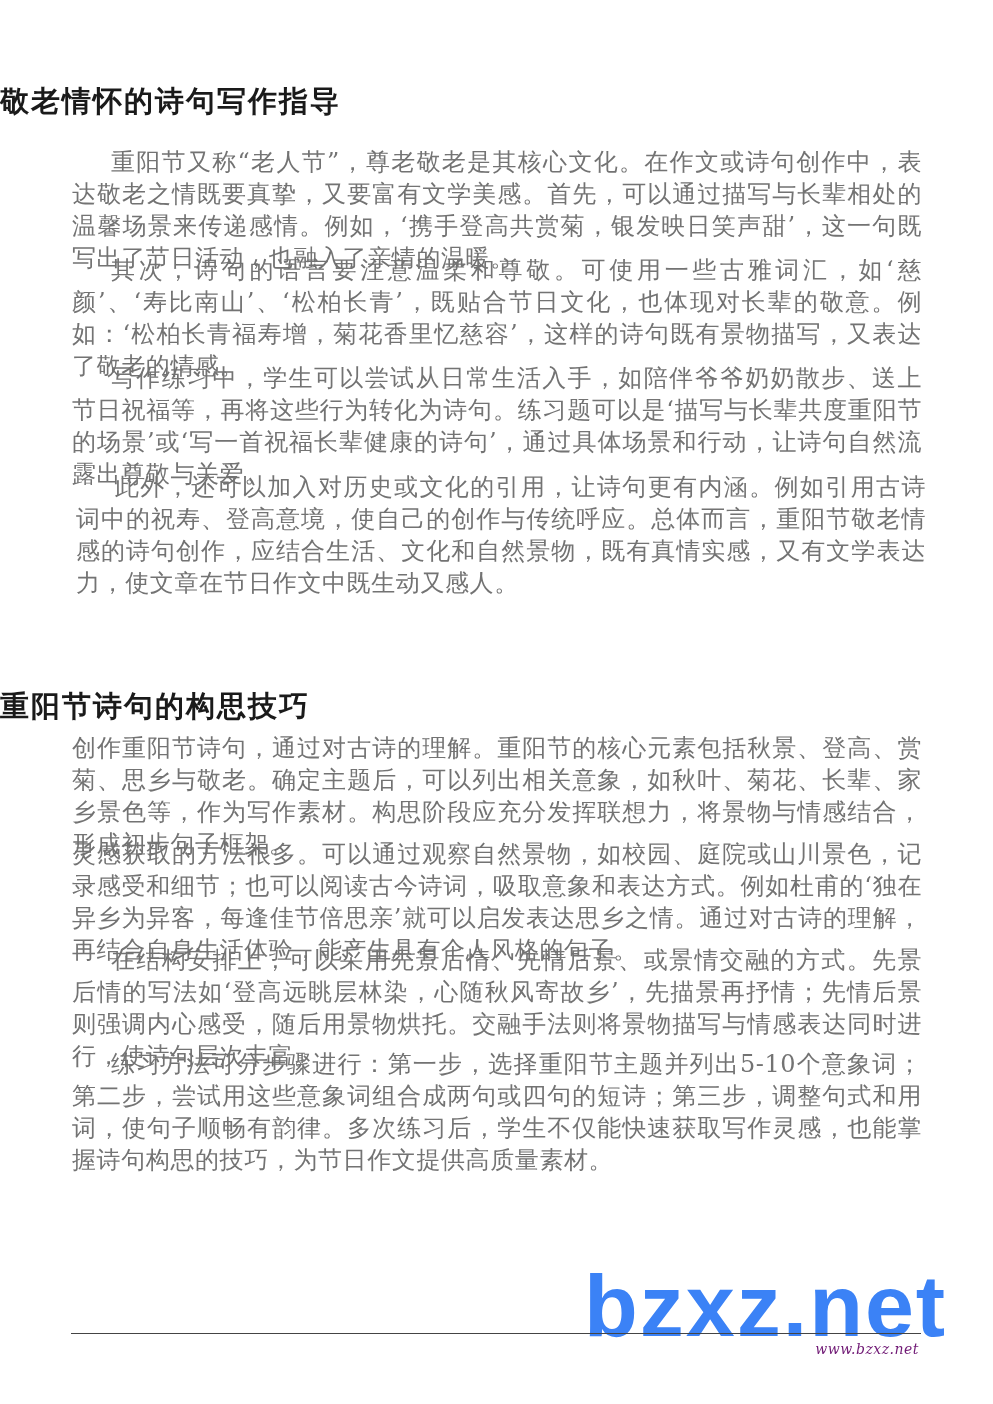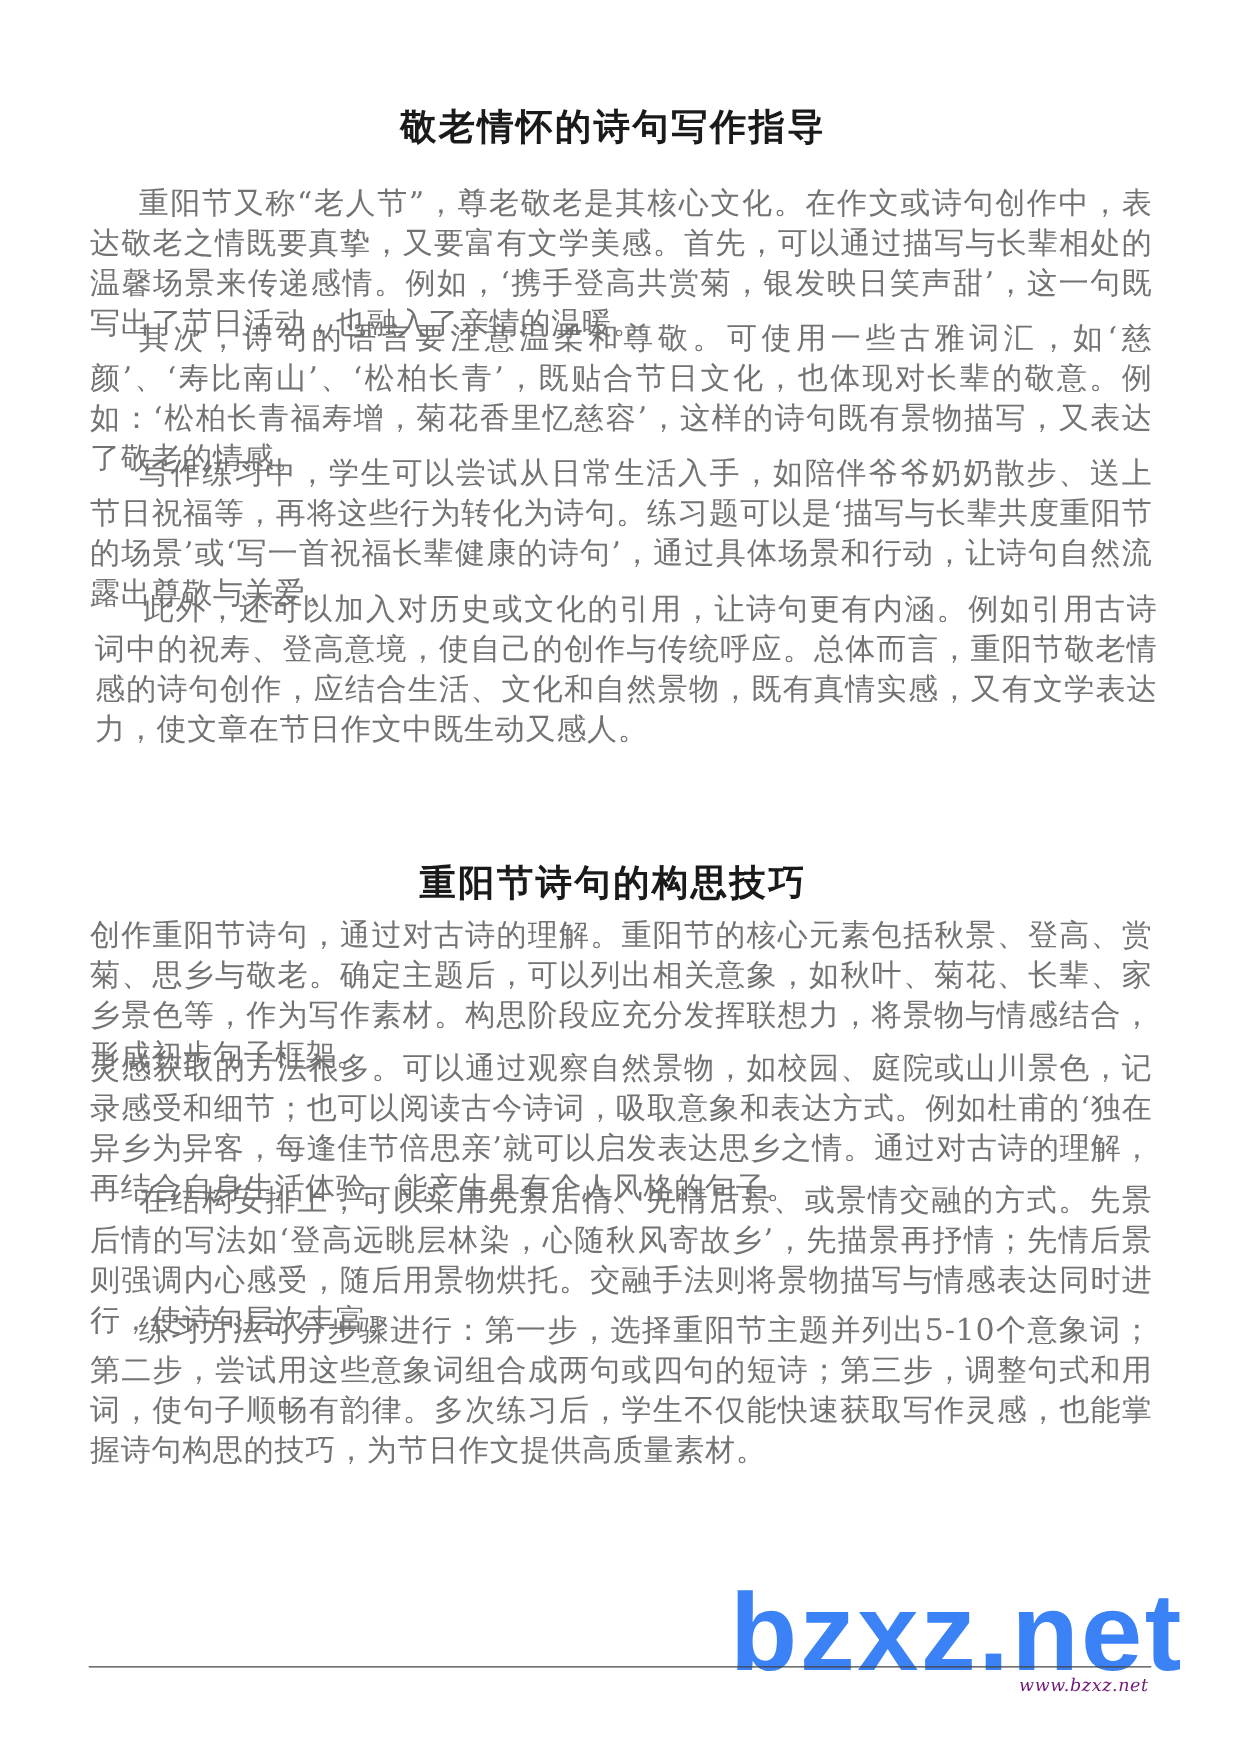--- a/index.html
+++ b/index.html
@@ -1,19 +1,19 @@
 <!DOCTYPE html>
 <html><head>
 <meta charset="utf-8">
 <style>
   html, body { margin: 0; padding: 0; background: #ffffff; }
   body { width: 993px; height: 1404px; position: relative; overflow: hidden; color: #1a1a1a; }
   .page { position: absolute; left: 0; top: 0; width: 993px; height: 1404px; }
   .title {
-    position: absolute; left: 0; width: 981px; text-align: center;
+    position: absolute; left: 0; width: 981px; 
     font-family: "DejaVu Sans", "Liberation Sans", sans-serif;
     font-weight: bold; font-size: 29px; letter-spacing: 2px; color: #1a1a1a;
   }
   .para {
     position: absolute; left: 72px; width: 850px;
     font-family: "DejaVu Serif", "Liberation Serif", serif;
     font-size: 24px; line-height: 32px; color: #737373;
     text-align: justify; text-justify: inter-character; letter-spacing: 0.6px;
   }
   .para.indent { text-indent: 39px; }

